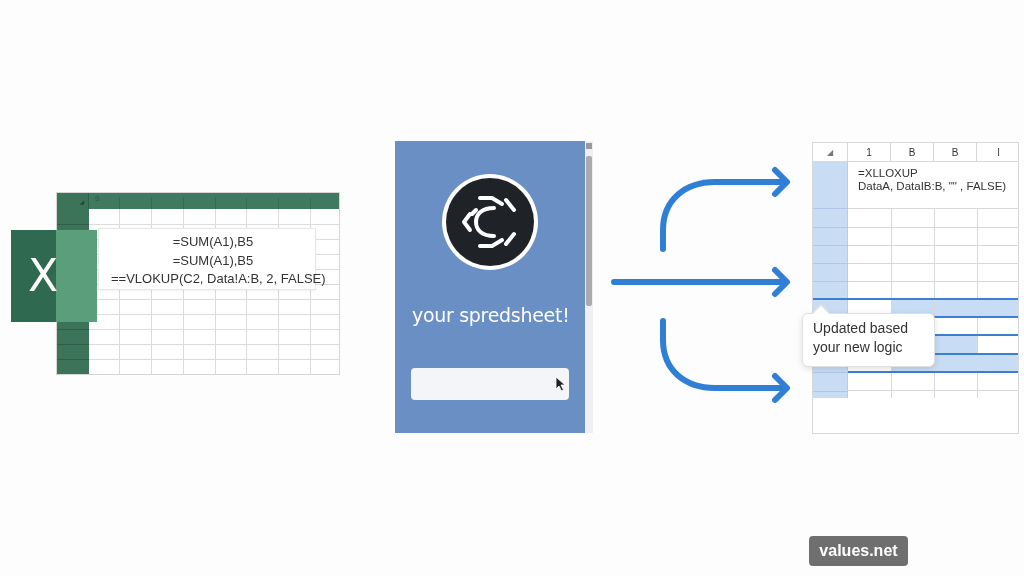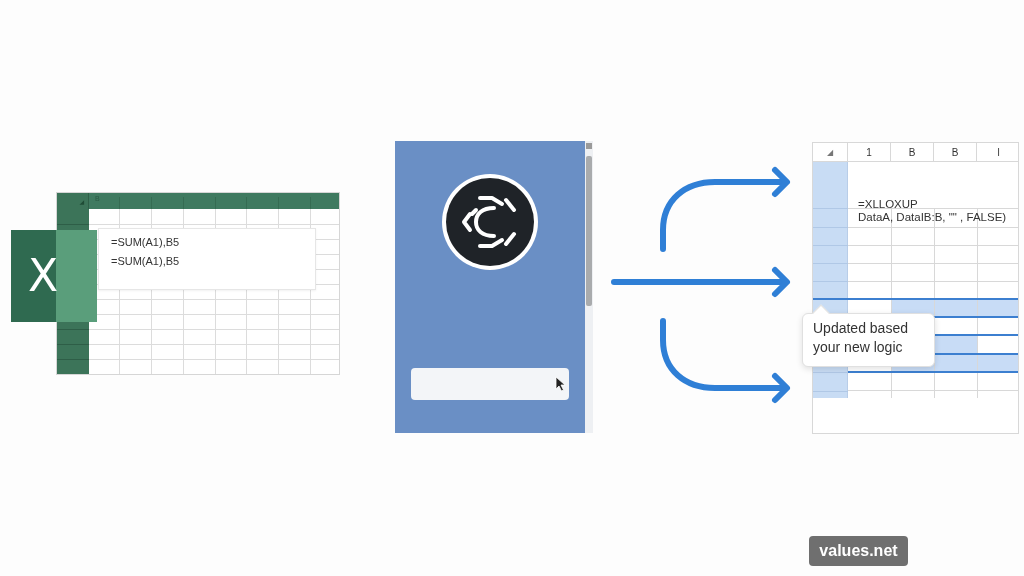--- a/index.html
+++ b/index.html
@@ -15,21 +15,21 @@
   .left-sheet .rowhdr { position: absolute; left: 0; top: 16px; width: 32px; height: 167px; background: #3c7459; }
   .left-sheet .rowhdr-line { position: absolute; left: 0; width: 32px; height: 1px; background: #2e5e47; }
   .left-sheet .vline { position: absolute; top: 16px; bottom: 0; width: 1px; background: #dcdcdc; }
   .left-sheet .hline { position: absolute; left: 32px; right: 0; height: 1px; background: #dcdcdc; }
 
   .excel-icon-dark { position: absolute; left: 11px; top: 230px; width: 46px; height: 92px; background: #2f6a50; }
   .excel-icon-light { position: absolute; left: 56px; top: 230px; width: 41px; height: 92px; background: #5a9e7b; }
   .excel-x { position: absolute; left: 28px; top: 250px; width: 44px; height: 52px; color: #fff; font-size: 44px; line-height: 52px; font-family: "DejaVu Sans", sans-serif; }
 
   .formula-box { position: absolute; left: 98px; top: 228px; width: 218px; height: 62px; background: #fff; border: 1px solid #e6e6e6; box-shadow: 0 1px 2px rgba(0,0,0,0.06); padding: 4px 0 0 12px; }
-  .formula-line { font-size: 11px; color: #333; line-height: 18.5px; white-space: nowrap; }
+  .formula-line { font-size: 13px; color: #333; line-height: 18.5px; white-space: nowrap; text-align: center; }
 
   
   .assistant-panel { position: absolute; left: 395px; top: 141px; width: 190px; height: 292px; background: #6a8fc5; }
   .logo-ring { position: absolute; left: 47px; top: 33px; width: 96px; height: 96px; border-radius: 50%; background: #fff; }
   .logo-inner { position: absolute; left: 4px; top: 4px; width: 88px; height: 88px; border-radius: 50%; background: #1f2328; }
   .logo-inner svg { position: absolute; left: 0; top: 0; }
   .greet { position: absolute; left: 17px; top: 163px; width: 170px; color: #fff; font-size: 19px; line-height: 23px; font-family: "DejaVu Sans", sans-serif; letter-spacing: -0.3px; }
   .chat-input { position: absolute; left: 16px; top: 227px; width: 158px; height: 32px; background: #f3f5f8; border-radius: 4px; border: none; }
   .cursor-icon { position: absolute; left: 144px; top: 8px; width: 12px; height: 16px; }
   .scrollbar { position: absolute; left: 585px; top: 141px; width: 8px; height: 292px; background: #eef0f3; }
@@ -39,21 +39,21 @@
   
   .arrows { position: absolute; left: 600px; top: 160px; }
 
   
   .right-sheet { position: absolute; left: 812px; top: 142px; width: 207px; height: 292px; background: #fff; border: 1px solid #d8d8d8; overflow: hidden; }
   .rs-colhdr { position: absolute; top: 0; height: 19px; border-right: 1px solid #d8d8d8; border-bottom: 1px solid #d8d8d8; font-size: 10px; color: #333; text-align: center; line-height: 19px; }
   .rs-rowhdr { position: absolute; left: 0; top: 19px; width: 35px; height: 236px; background: #c8dcf4; border-right: 1px solid #b8cde8; }
   .rs-rowhdr-line { position: absolute; left: 0; width: 35px; height: 1px; background: #b0c8e6; }
   .rs-vline { position: absolute; width: 1px; background: #d8d8d8; }
   .rs-hline { position: absolute; left: 35px; right: 0; height: 1px; background: #d8d8d8; }
-  .rs-formula { position: absolute; left: 45px; top: 24px; font-size: 11.5px; line-height: 13px; color: #333; white-space: nowrap; margin-top: 31px; }
+  .rs-formula { position: absolute; left: 45px; top: 24px; font-size: 11.5px; line-height: 13px; color: #333; white-space: nowrap; }
   .rs-hl { position: absolute; background: #c8dcf6; }
   .rs-blue-line { position: absolute; height: 2px; background: #3c7fd0; }
   .rs-footer { position: absolute; left: 0; top: 255px; width: 100%; height: 37px; border-top: 1px solid #d8d8d8; background: #fff; }
   .rs-footer-icon { position: absolute; left: 9px; top: 8px; width: 22px; height: 22px; background: #3a7a5a; border-radius: 2px; }
   .rs-footer-label { position: absolute; left: 40px; top: 9px; font-size: 14px; color: #333; }
 
   .tooltip { position: absolute; left: 802px; top: 313px; width: 133px; height: 54px; background: #fff; border: 1px solid #e0e0e0; border-radius: 6px; box-shadow: 0 2px 6px rgba(0,0,0,0.12); padding: 5px 0 0 10px; }
   .tooltip-pointer { position: absolute; left: 12px; top: -7px; width: 12px; height: 12px; background: #fff; border-left: 1px solid #e0e0e0; border-top: 1px solid #e0e0e0; transform: rotate(45deg); }
   .tooltip-line { position: relative; font-size: 14px; line-height: 19px; color: #333; white-space: nowrap; }
 
@@ -104,39 +104,41 @@
   <div class="hline" style="top:166px"></div>
 </div>
 
 <div class="excel-icon-dark"></div>
 <div class="excel-icon-light"></div>
 <div class="excel-x">X</div>
 
 <div class="formula-box">
   <div class="formula-line">=SUM(A1),B5</div>
   <div class="formula-line">=SUM(A1),B5</div>
+  <div class="formula-line">==VLOKUP(C2, Data!A:B, 2, FALSE)</div>
 </div>
 
 <div class="assistant-panel">
   <div class="logo-ring">
     <div class="logo-inner">
       <svg width="88" height="88" viewBox="0 0 88 88">
         <g fill="none" stroke="#fff" stroke-width="4" stroke-linejoin="round" stroke-linecap="round">
           <path d="M56 26 L46 20 L34 20"></path>
           <path d="M60 22 L68 32"></path>
           <path d="M56 62 L46 68 L34 68"></path>
           <path d="M60 66 L68 56"></path>
           <path d="M48 30 C36 30 30 36 30 44 C30 52 36 58 48 58"></path>
           <path d="M24 36 L18 44 L24 52"></path>
           <path d="M30 32 L26 36"></path>
         </g>
       </svg>
     </div>
   </div>
   <div class="greet">
+    <div>your spredsheet!</div>
   </div>
   <div class="chat-input">
     <svg class="cursor-icon" viewBox="0 0 12 16">
       <path d="M1 1 L1 13 L4 10 L6.5 15 L8.5 14 L6 9 L10 9 Z" fill="#222" stroke="#fff" stroke-width="0.8"></path>
     </svg>
   </div>
 </div>
 <div class="scrollbar">
   <div class="scroll-up"></div>
   <div class="scroll-thumb"></div>

